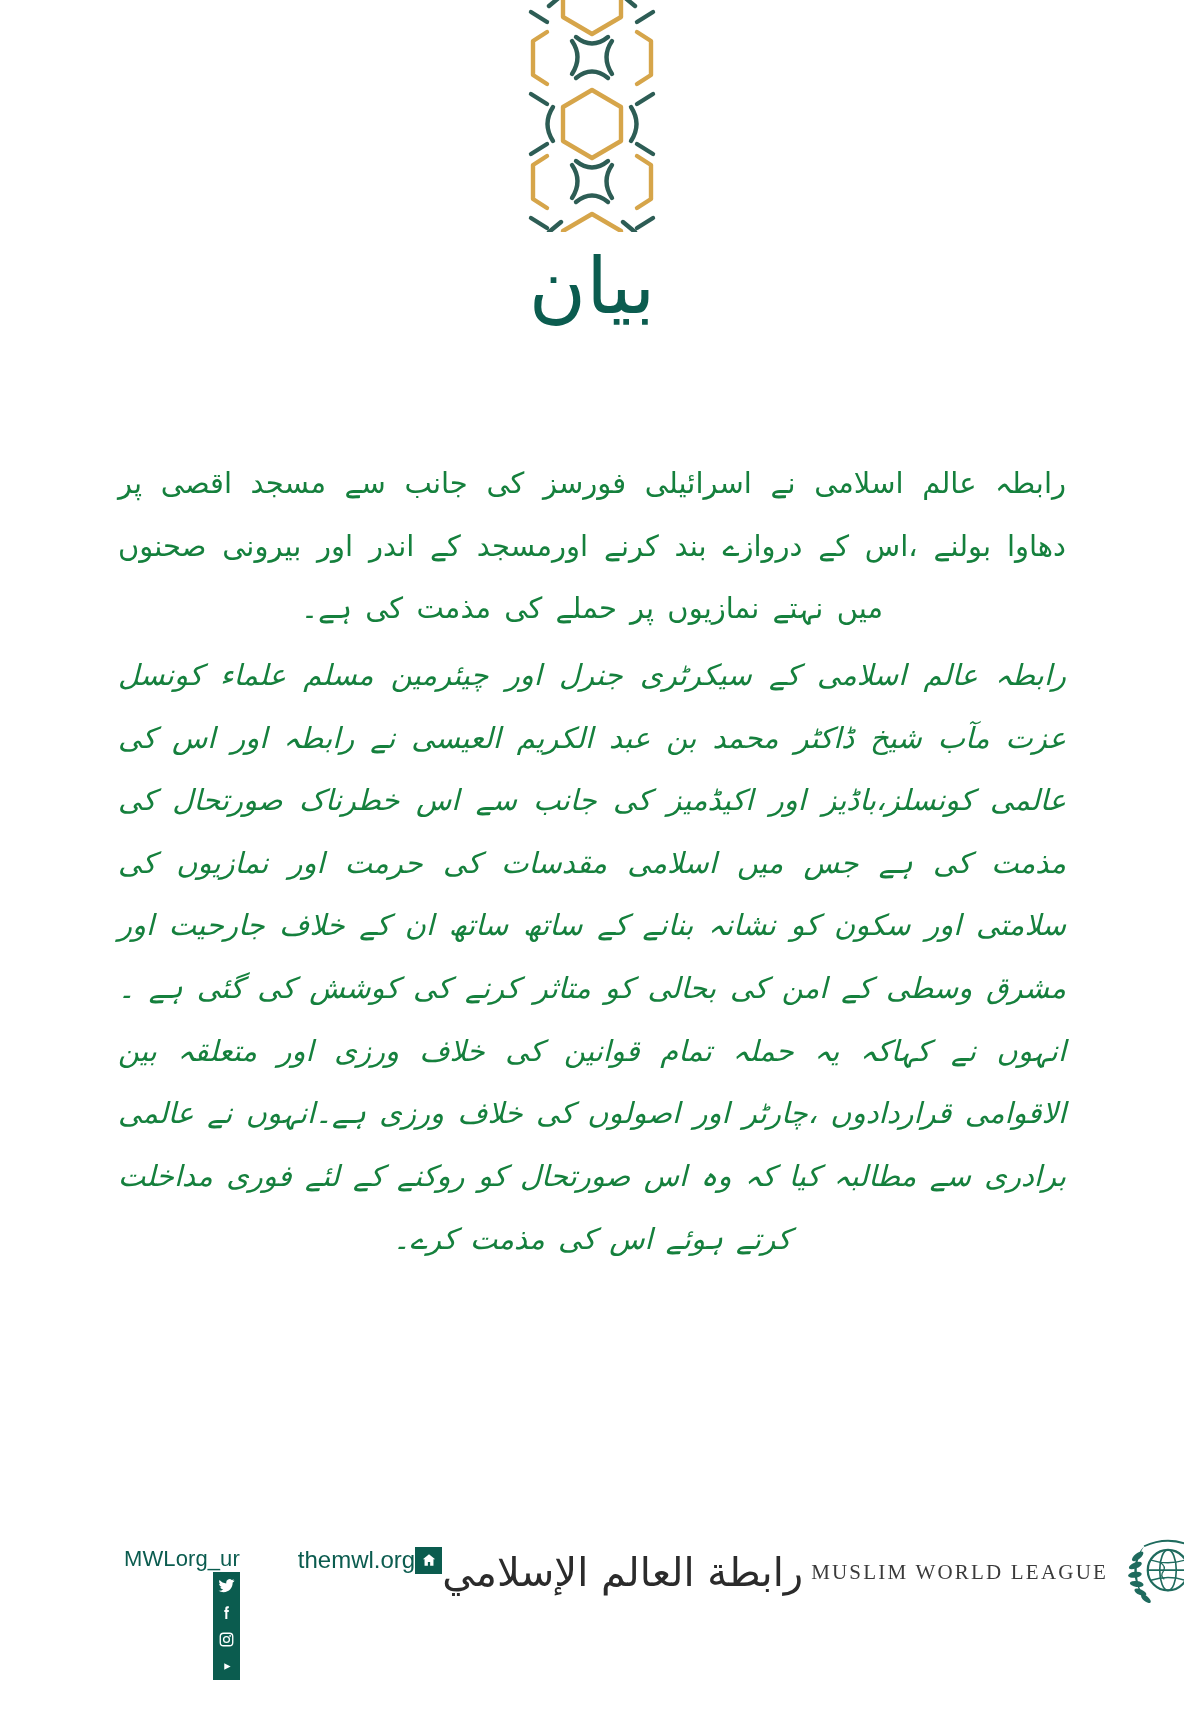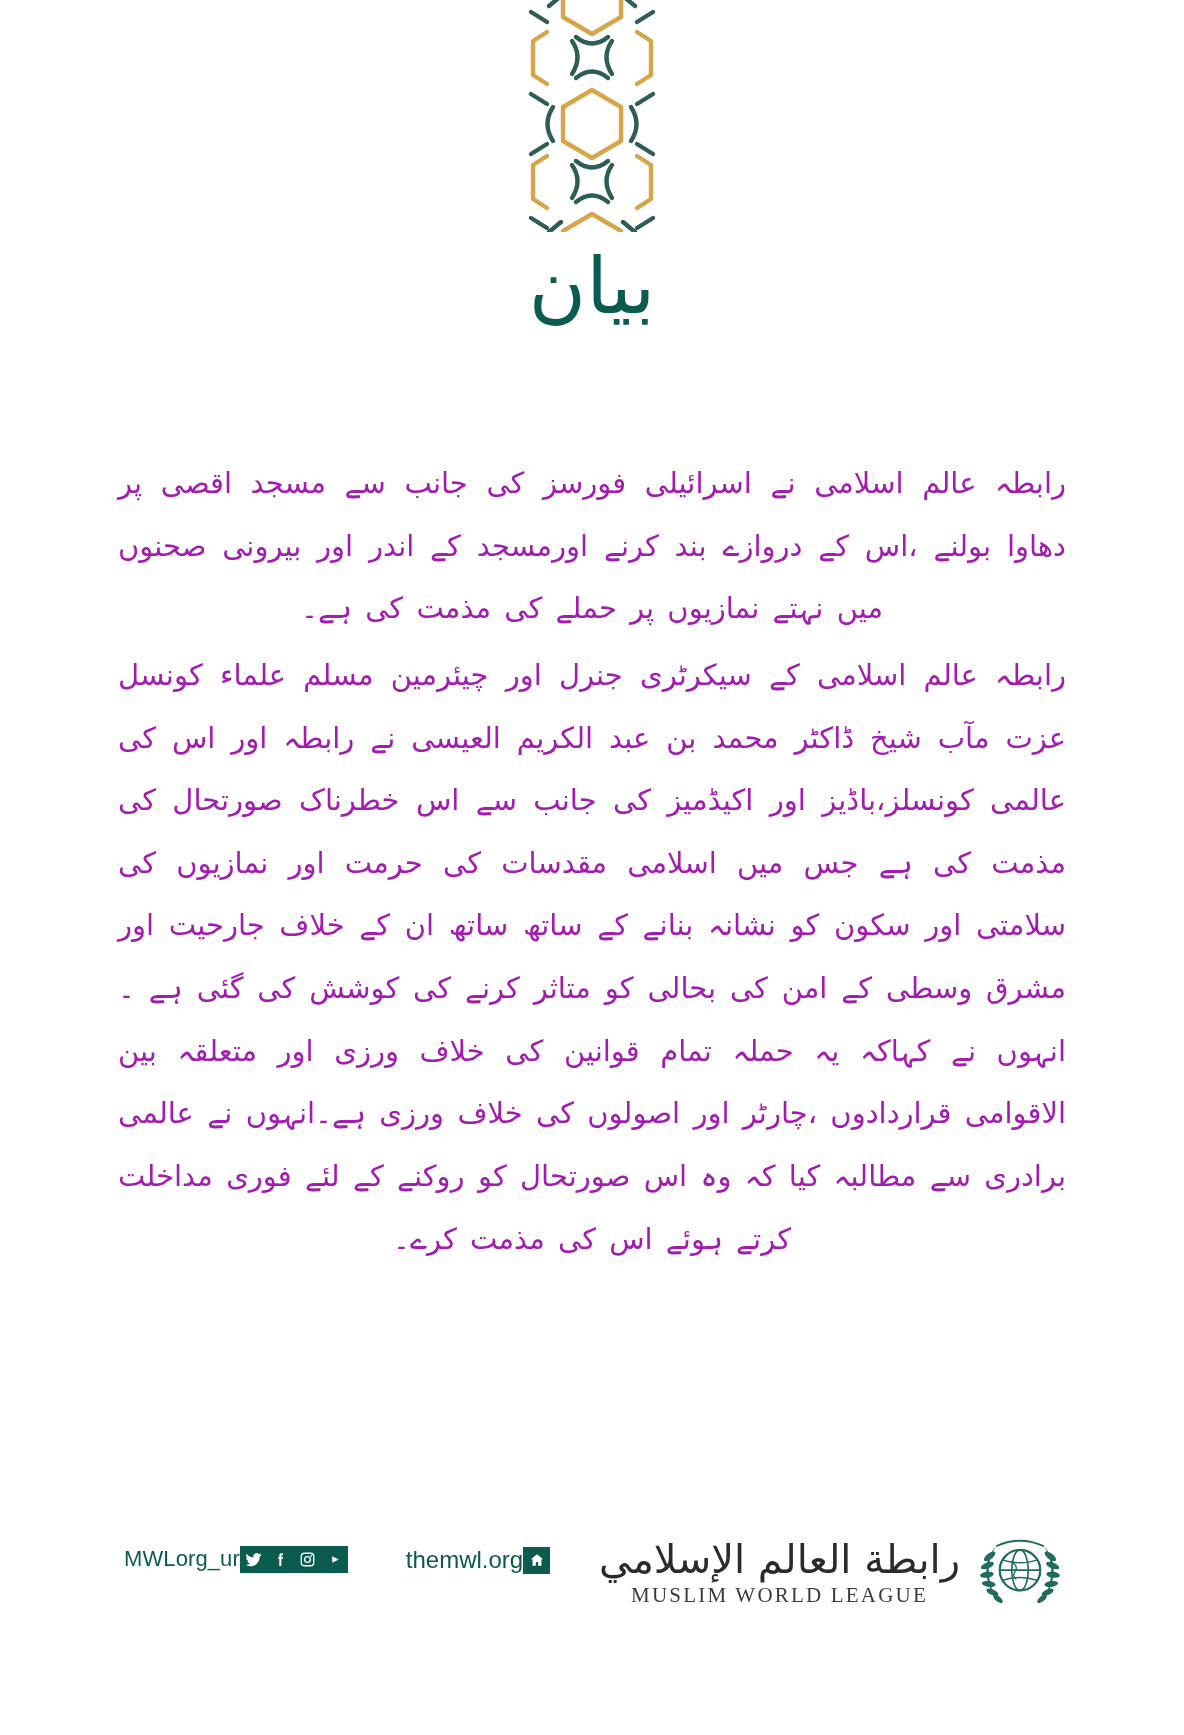--- a/index.html
+++ b/index.html
@@ -66,40 +66,41 @@
     color:#131313;
   }
   .para{
     font-family:"DejaVu Sans", sans-serif;
     font-size:29px;
     line-height:2.16;
     text-align:justify;
     text-align-last:center;
     margin:0 0 4px 0;
     word-spacing:4px;
-    color:#a21caf;
+    color:#15803d;
   }
   .para.p1{text-align-last:center;}
-  .para.p2{text-align-last:center;}
+  .para.p2{text-align-last:center;font-style:italic;}
 
   
   .footer{
     position:absolute;
     left:0;right:0;
     top:1526px;
     height:150px;
     padding:0 118px;
     box-sizing:border-box;
     display:flex;
     align-items:flex-start;
   }
   .footer-left{
     display:flex;
-    align-items:flex-start;
+    align-items:flex-end;
     margin-top:20px;
+    flex-direction:column;
   }
   .handle{
     font-family:"Liberation Sans", sans-serif;
     font-size:22px;
     color:#0b5c4f;
     font-weight:400;
     letter-spacing:.1px;
     margin-left:6px;
   }
   .soc{
@@ -130,23 +131,23 @@
 
   .footer-right{
     margin-left:auto;
     display:flex;
     align-items:center;
     gap:14px;
     margin-top:0;
   }
   .logo-text{
     display:flex;
-    flex-direction:column;
+    flex-direction:row;
     align-items:center;
-    gap:2px;
+    gap:8px;
   }
   .logo-ar{
     font-family:"DejaVu Sans", sans-serif;
     font-size:40px;
     color:#2b2b2b;
     direction:rtl;
     unicode-bidi:isolate;
     line-height:1.1;
     white-space:nowrap;
   }

